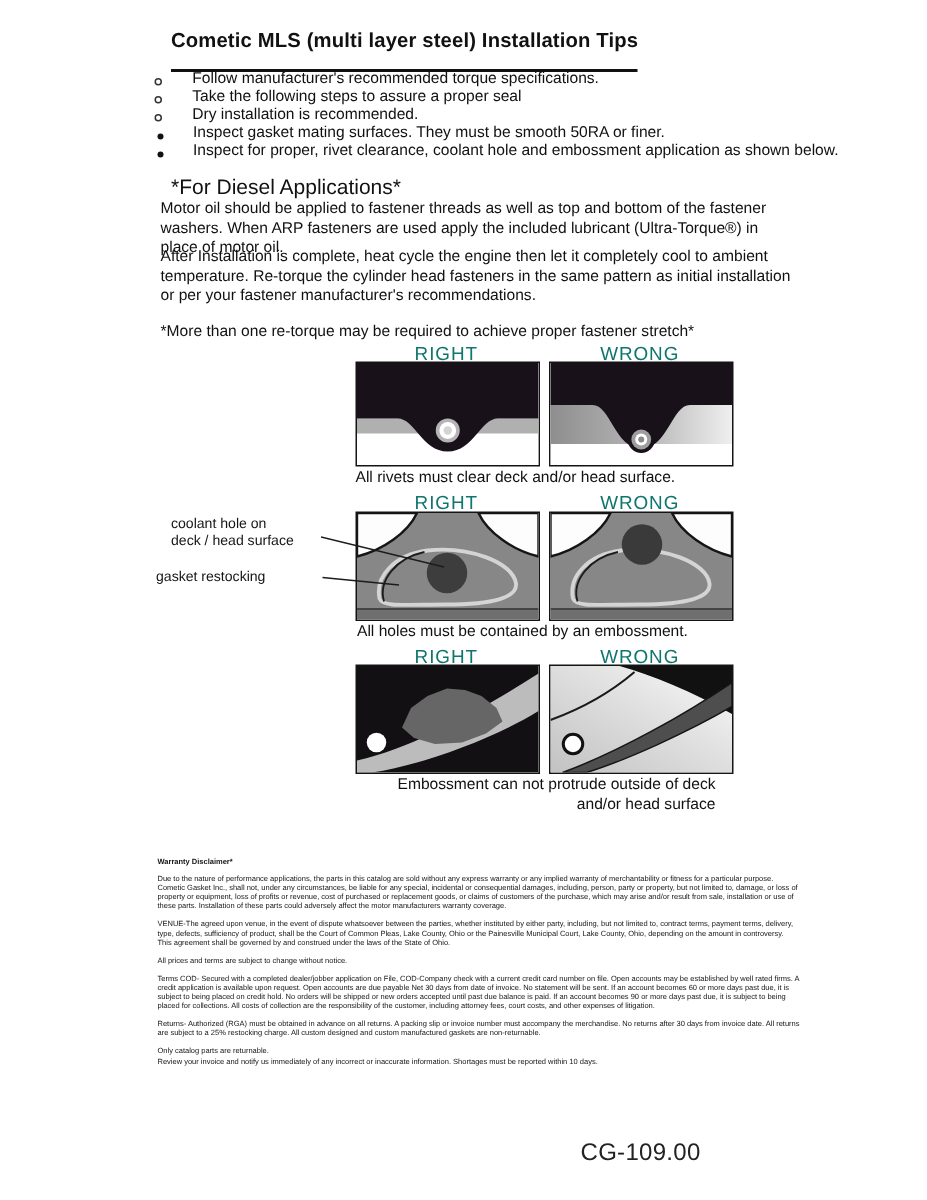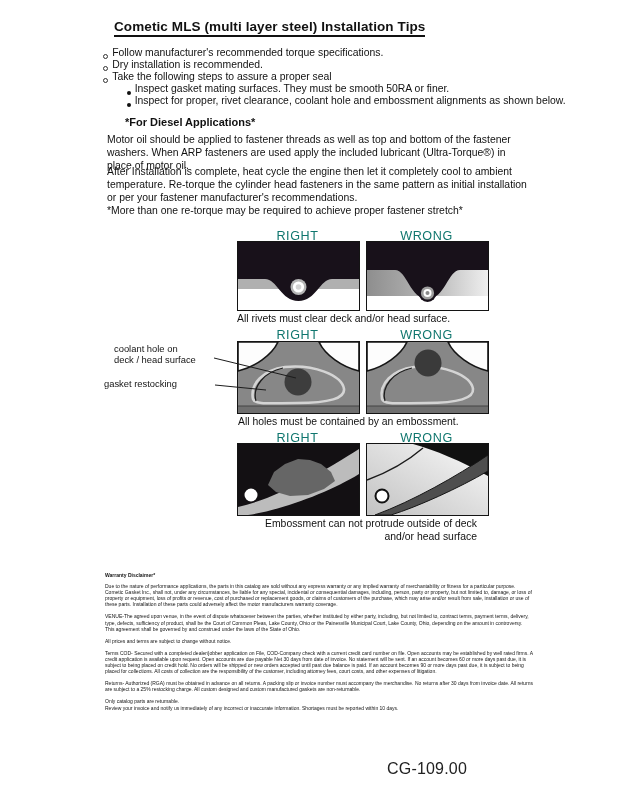--- a/index.html
+++ b/index.html
@@ -4,40 +4,40 @@
 <style>
   html,body { margin:0; padding:0; background:#ffffff; }
   .page {
     position:relative; width:618px; height:800px; background:#ffffff;
     font-family:"Liberation Sans", sans-serif; color:#111; overflow:hidden;
   }
   .abs { position:absolute; }
 
   .title {
     left:114px; top:19px; font-size:13.5px; font-weight:bold;
-    border-bottom:2px solid #111; padding-bottom:1px; letter-spacing:0.1px;
+    border-bottom:2px solid #111; padding-bottom:12px; letter-spacing:0.1px;
   }
 
   .intro { left:103px; top:47px; font-size:10.4px; }
-  .intro .line { display:flex; align-items:flex-end; line-height:12px; }
-  .intro .line.sub { margin-left:24px; }
+  .intro .line { display:flex; align-items:center; line-height:12px;gap:16px; }
+  .intro .line.sub { margin-left:2px; }
   .dot-open {
     flex:0 0 auto; width:3.2px; height:3.2px; border:1px solid #333;
     border-radius:50%; margin:3.6px 4px 0 0;
   }
   .dot-fill {
     flex:0 0 auto; width:4.2px; height:4.2px; background:#111;
     border-radius:50%; margin:3.4px 3.5px 0 0;
   }
 
-  .diesel-heading { left:125px; top:116px; font-size:11px; font-weight:bold; }
+  .diesel-heading { left:114px; top:116px; font-size:14px; font-weight:normal; }
   .body-para { left:107px; width:426px; font-size:10.4px; line-height:12.8px; }
   .para1 { top:134px; }
   .para2 { top:166px; }
-  .note  { top:205px; }
+  .note  { top:216px; }
 
   .dg-label {
     width:121px; text-align:center; font-size:12.6px; letter-spacing:0.6px;
     color:#0f766e;
   }
   .lbl-left  { left:237px; }
   .lbl-right { left:366px; }
   .row1-lbl { top:229px; }
   .row2-lbl { top:328px; }
   .row3-lbl { top:431px; }
@@ -77,33 +77,33 @@
 
   <div class="abs title">Cometic MLS (multi layer steel) Installation Tips</div>
 
   <div class="abs intro">
     <div class="line">
       <span class="dot-open"></span>
       <span>Follow manufacturer's recommended torque specifications.</span>
     </div>
     <div class="line">
       <span class="dot-open"></span>
-      <span>Dry installation is recommended.</span>
+      <span>Take the following steps to assure a proper seal</span>
     </div>
     <div class="line">
       <span class="dot-open"></span>
-      <span>Take the following steps to assure a proper seal</span>
+      <span>Dry installation is recommended.</span>
     </div>
     <div class="line sub">
       <span class="dot-fill"></span>
       <span>Inspect gasket mating surfaces.  They must be smooth 50RA or finer.</span>
     </div>
     <div class="line sub">
       <span class="dot-fill"></span>
-      <span>Inspect for proper, rivet clearance, coolant hole and embossment alignments as shown below.</span>
+      <span>Inspect for proper, rivet clearance, coolant hole and embossment application as shown below.</span>
     </div>
   </div>
 
   <div class="abs diesel-heading">*For Diesel Applications*</div>
   <div class="abs body-para para2">After Installation is complete, heat cycle the engine then let it completely cool to ambient temperature. Re-torque the cylinder head fasteners in the same pattern as initial installation or per your fastener manufacturer's recommendations.</div>
   <div class="abs body-para para1">Motor oil should be applied to fastener threads as well as top and bottom of the fastener washers. When ARP fasteners are used apply the included lubricant (Ultra-Torque®) in place of motor oil.</div>
   <div class="abs body-para note">*More than one re-torque may be required to achieve proper fastener stretch*</div>
 
   <div class="abs dg-label lbl-left row1-lbl">RIGHT</div>
   <div class="abs dg-label lbl-right row1-lbl">WRONG</div>

